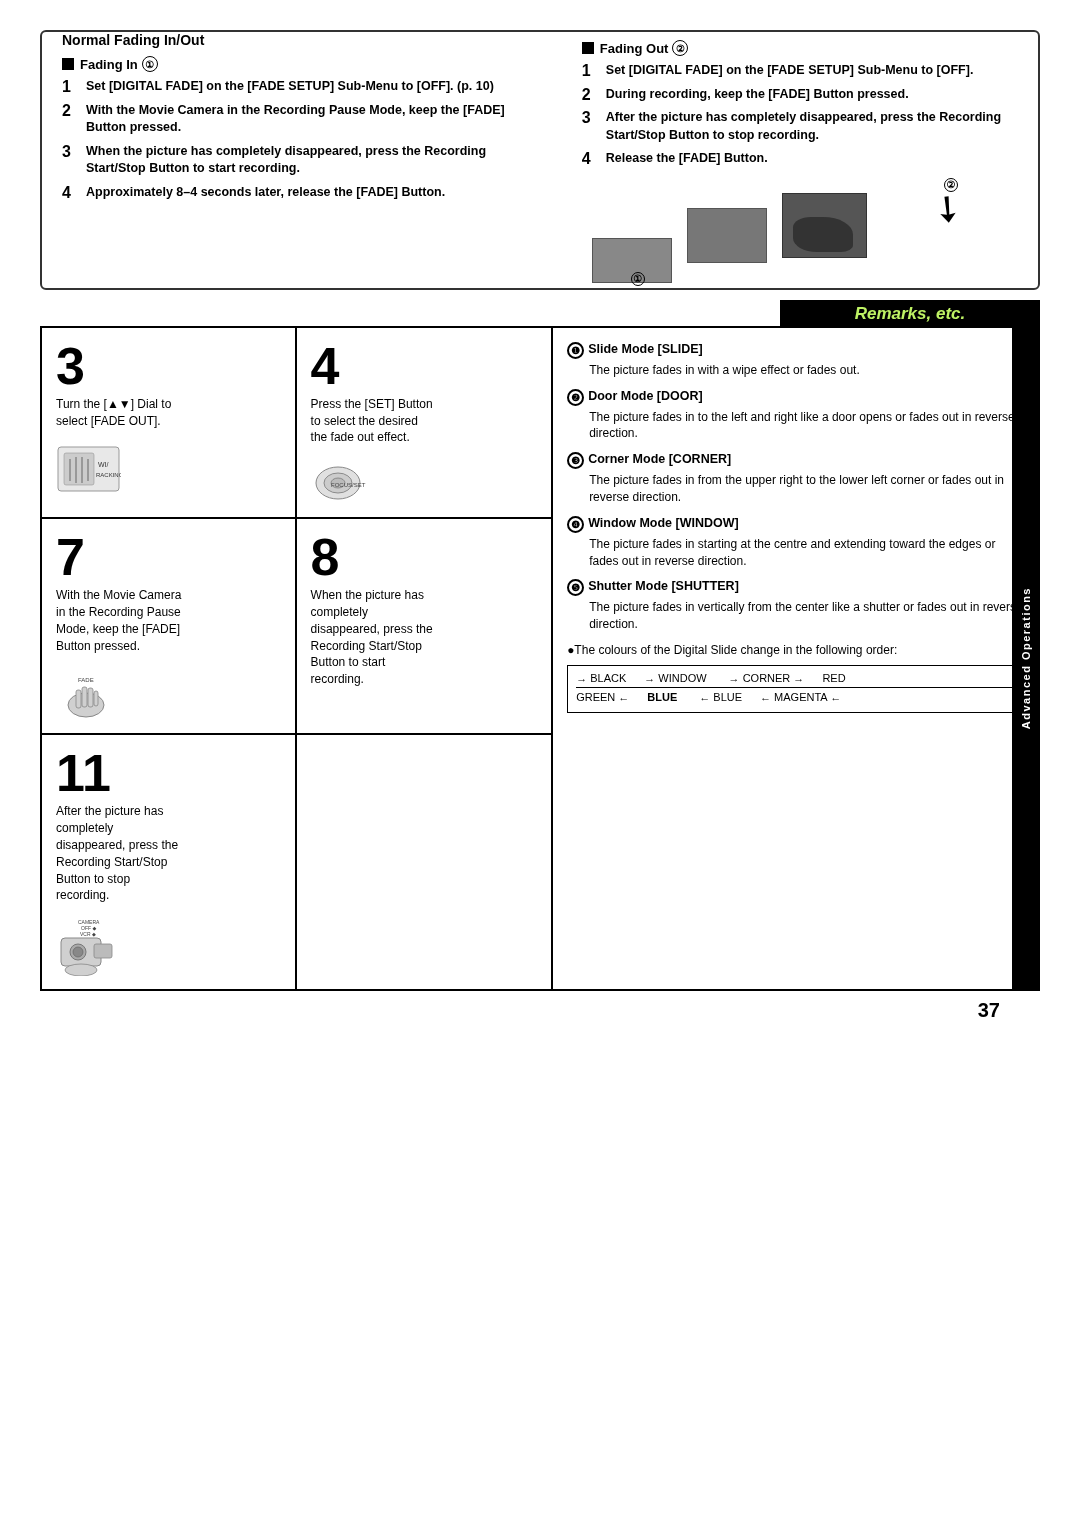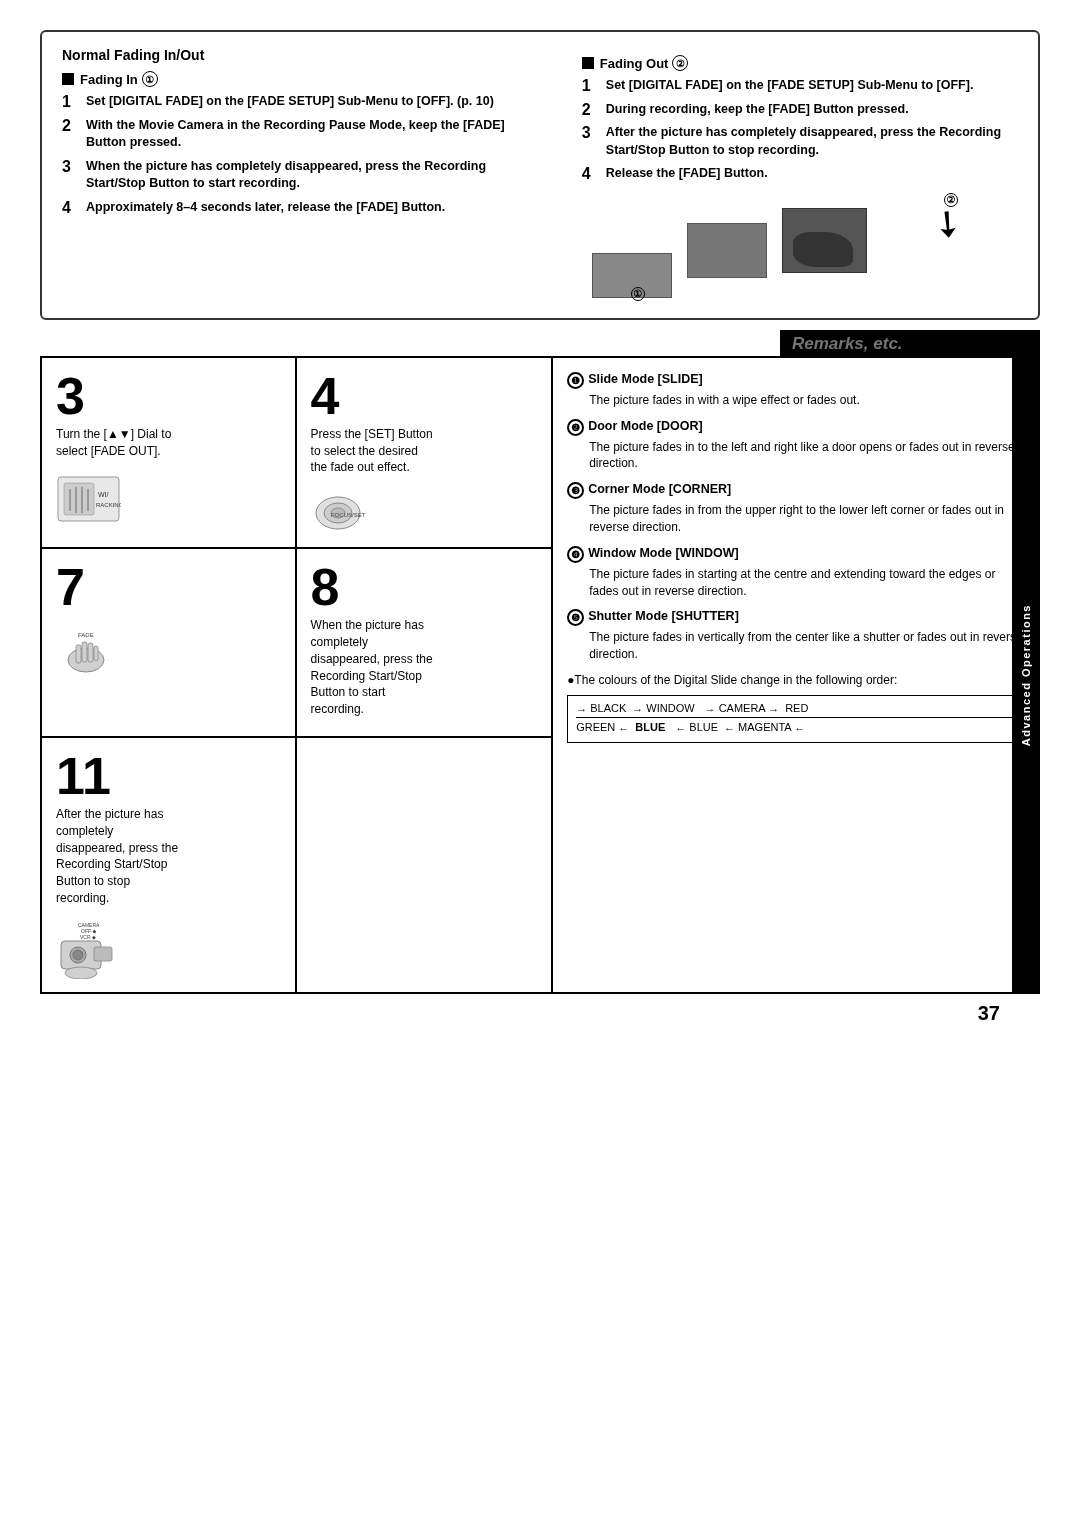--- a/index.html
+++ b/index.html
@@ -10,21 +10,21 @@
       font-family: Arial, Helvetica, sans-serif;
       font-size: 13px;
       color: #000;
       padding: 30px 40px 40px 40px;
     }
 
     
     .top-section {
       border: 2px solid #333;
       border-radius: 6px;
-      padding: 15px 20px;
+      padding: 0 20px;
       margin-bottom: 10px;
       display: flex;
       gap: 24px;
     }
     .top-left {
       flex: 1.1;
     }
     .top-right {
       flex: 1;
       padding-left: 16px;
@@ -94,26 +94,26 @@
       align-items: stretch;
       margin-bottom: 0;
     }
     .divider-left {
       flex: 1.05;
       border-bottom: 2px solid #000;
       margin-right: 0;
     }
     .remarks-label {
       background: #000;
-      color: #737373;
+      color: #bef264;
       font-style: italic;
       font-size: 17px;
       font-weight: bold;
       padding: 4px 12px;
-      text-align: left;
+      text-align: center;
       min-width: 260px;
     }
 
     
     .main-grid {
       display: flex;
       border: 2px solid #000;
       border-top: none;
     }
 
@@ -206,21 +206,21 @@
     
     .color-order {
       margin-top: 8px;
       border: 1px solid #000;
       padding: 6px 8px;
       font-size: 11px;
     }
     .color-row {
       display: flex;
       align-items: flex-start;
-      gap: 2px;
+      gap: 14px;
       margin-bottom: 3px;
     }
 
     .sidebar-vertical {
       position: absolute;
       right: -2px;
       top: 0;
       bottom: 0;
       width: 28px;
       background: #000;
@@ -368,20 +368,21 @@
         <svg class="focus-icon" viewBox="0 0 55 42">
           <ellipse cx="27" cy="21" rx="22" ry="16" fill="#e0e0e0" stroke="#888" stroke-width="1"></ellipse>
           <ellipse cx="27" cy="21" rx="14" ry="10" fill="#ccc" stroke="#777" stroke-width="0.8"></ellipse>
           <ellipse cx="27" cy="21" rx="7" ry="5" fill="#bbb" stroke="#666" stroke-width="0.6"></ellipse>
           <text x="20" y="25" font-size="6" fill="#444" font-family="Arial">FOCUS/SET</text>
         </svg>
       </div>
 
       <div class="step-cell">
         <div class="big-step-num">7</div>
+        <div class="step-desc">With the Movie Camera<br>in the Recording Pause<br>Mode, keep the [FADE]<br>Button pressed.</div>
         
         <svg class="fade-icon" viewBox="0 0 60 50">
           <text x="22" y="12" font-size="6" fill="#444" font-family="Arial">FADE</text>
 
           <ellipse cx="30" cy="35" rx="18" ry="12" fill="#d0d0d0" stroke="#888" stroke-width="1"></ellipse>
           <rect x="20" y="20" width="5" height="18" rx="2" fill="#d0d0d0" stroke="#888" stroke-width="0.8"></rect>
           <rect x="26" y="17" width="5" height="20" rx="2" fill="#d0d0d0" stroke="#888" stroke-width="0.8"></rect>
           <rect x="32" y="18" width="5" height="19" rx="2" fill="#d0d0d0" stroke="#888" stroke-width="0.8"></rect>
           <rect x="38" y="21" width="4" height="15" rx="2" fill="#d0d0d0" stroke="#888" stroke-width="0.8"></rect>
         </svg>
@@ -457,21 +458,21 @@
         </div>
 
         <div style="font-size:12px; margin-top:6px; margin-bottom:6px;">
           <span>●The colours of the Digital Slide change in the following order:</span>
         </div>
 
         <div class="color-order">
           <div class="color-row">
             <span>→ BLACK</span>
             <span style="margin:0 4px;">→ WINDOW</span>
-            <span style="margin:0 4px;">→ CAMERA →</span>
+            <span style="margin:0 4px;">→ CORNER →</span>
             <span>RED</span>
           </div>
           <div style="border-top: 1px solid #000; margin: 3px 0;"></div>
           <div class="color-row">
             <span>GREEN ←</span>
             <span style="margin:0 4px; font-weight:bold;">BLUE</span>
             <span style="margin:0 4px;">← BLUE</span>
             <span>← MAGENTA ←</span>
           </div>
         </div>

